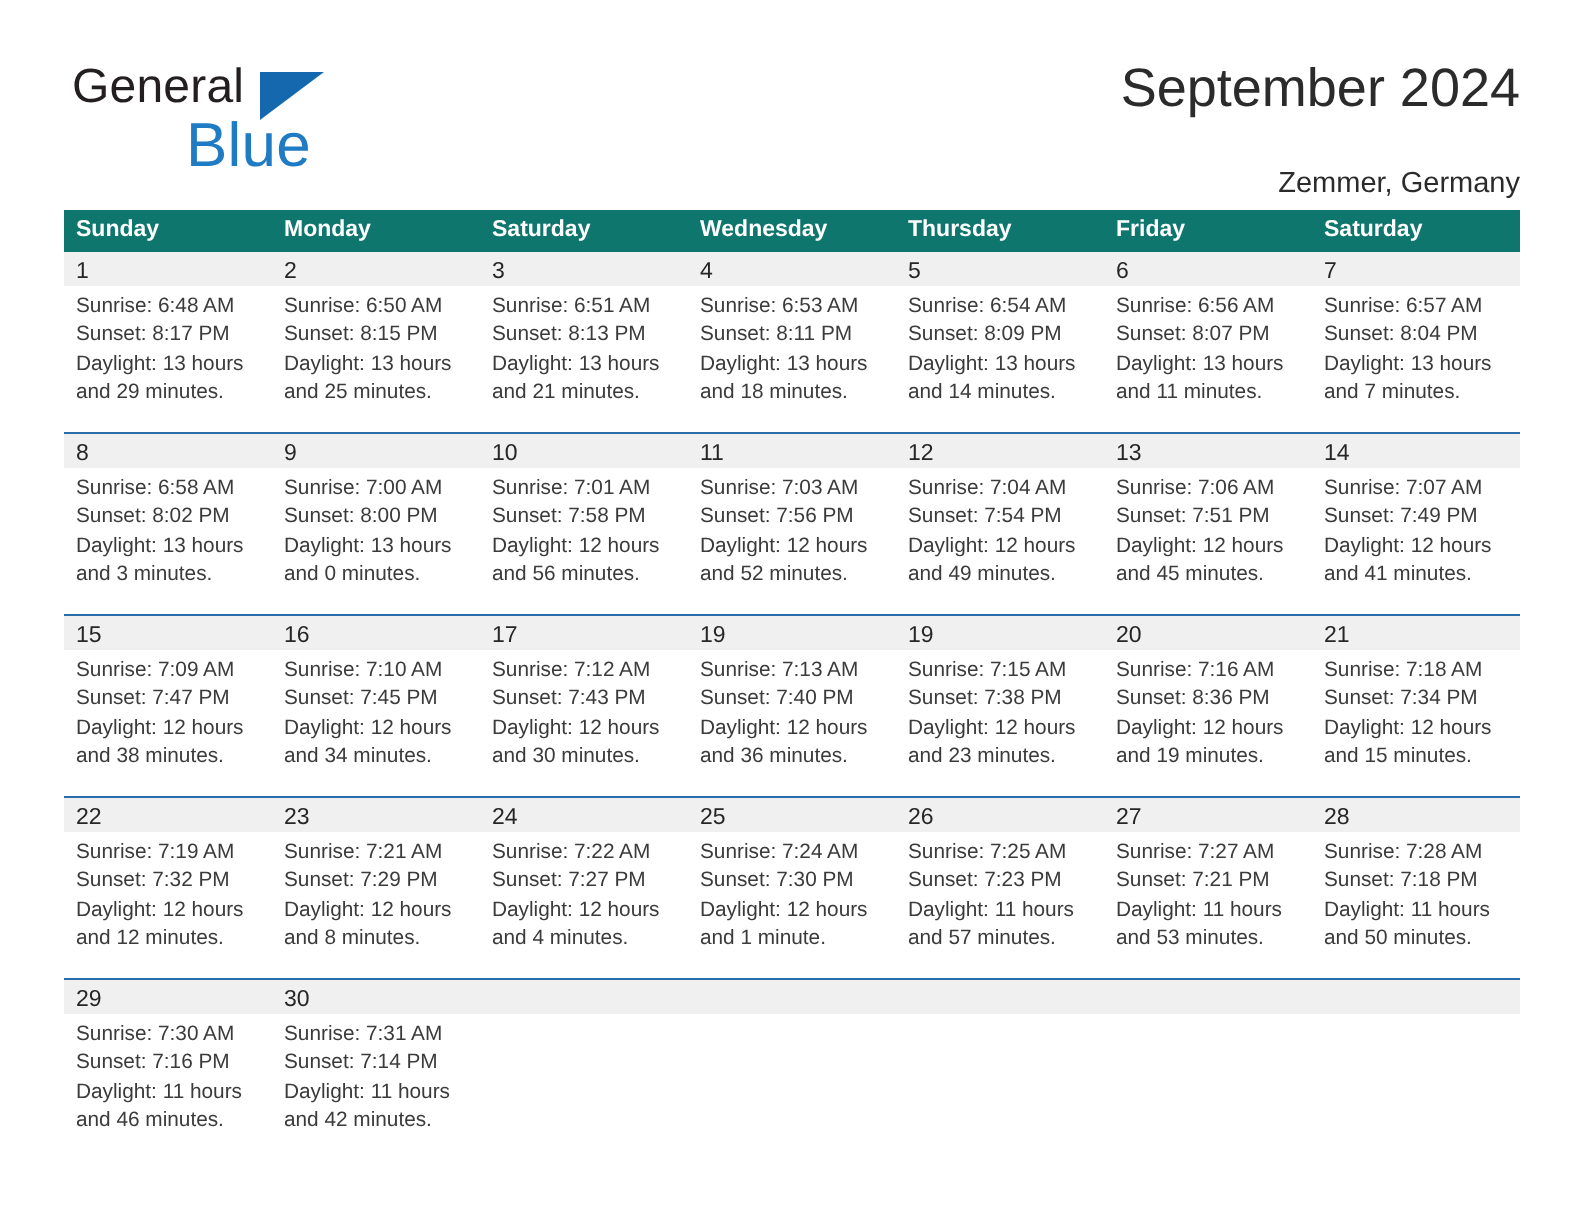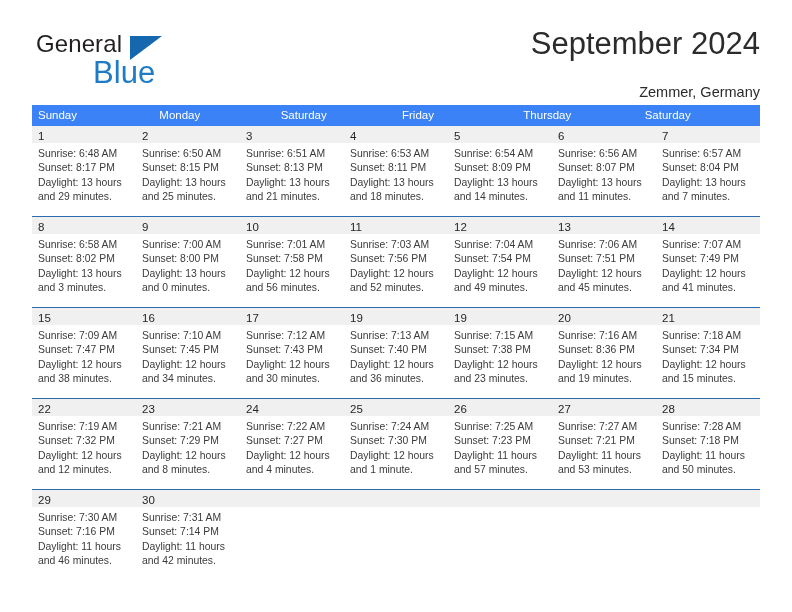--- a/index.html
+++ b/index.html
@@ -67,21 +67,21 @@
     border-bottom: 24px solid transparent;
   }
 
   .title-block {
     position: absolute;
     right: 0;
     top: 0;
     text-align: right;
   }
   .cal-title {
-    font-size: 31px;
+    font-size: 27px;
     font-weight: normal;
     color: #2b2b2b;
     line-height: 32px;
     white-space: nowrap;
     margin-left: 32px;
   }
   .cal-subtitle {
     font-size: 14.5px;
     color: #2b2b2b;
     line-height: 20px;
@@ -93,22 +93,23 @@
   .calendar {
     position: absolute;
     left: 32px;
     top: 105px;
     width: 728px;
   }
 
   .weekdays {
     display: flex;
     width: 100%;
-    background: #3b82f6;
+    background: #0f766e;
     height: 21px;
+    font-weight: bold;
   }
   .weekday {
     flex: 1 1 0;
     box-sizing: border-box;
     padding-left: 6px;
     font-size: 11.5px;
     color: #ffffff;
     line-height: 21px;
     overflow: hidden;
     white-space: nowrap;
@@ -177,22 +178,23 @@
       <div class="cal-subtitle">Zemmer, Germany</div>
     </div>
 
   </div>
 
   <div class="calendar">
     <div class="weekdays" id="weekday-row">
         <div class="weekday">Sunday</div>
         <div class="weekday">Monday</div>
         <div class="weekday">Saturday</div>
+        <div class="weekday">Wednesday</div>
+        <div class="weekday">Thursday</div>
         <div class="weekday">Friday</div>
-        <div class="weekday">Thursday</div>
         <div class="weekday">Saturday</div>
       </div>
     <div id="weeks-container">
         <div class="week">
           <div class="week-inner">
             <div class="day">
               <div class="day-num-band"><span class="day-num">1</span></div>
               <div class="day-lines">
                 <div class="day-line">Sunrise: 6:48 AM</div>
                 <div class="day-line">Sunset: 8:17 PM</div>

